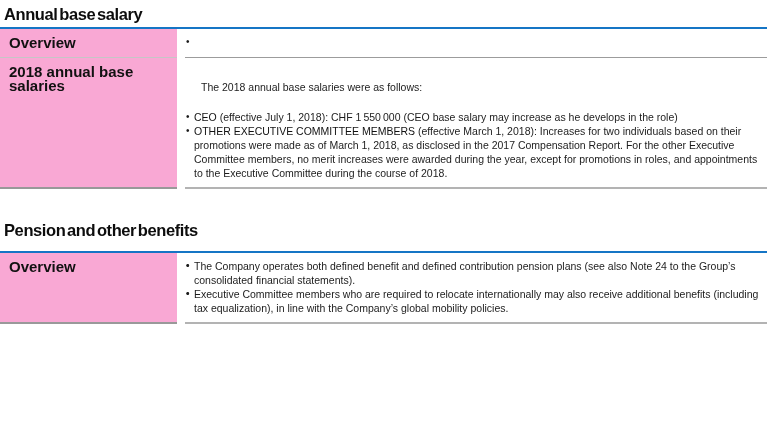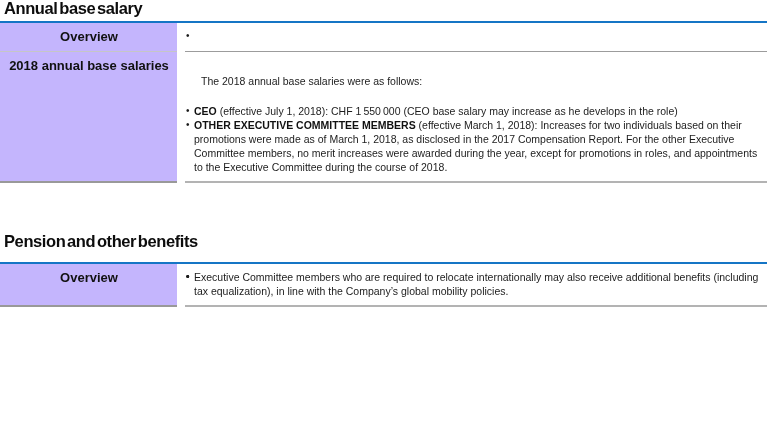--- a/index.html
+++ b/index.html
@@ -9,49 +9,48 @@
     color:#1a1a1a;
     -webkit-font-smoothing:antialiased;
   }
   .doc{position:absolute;top:0;left:0;width:767px;}
   .section{width:767px;}
   .section-title{
     font-size:16.5px;font-weight:700;color:#0d0d0d;
     letter-spacing:-0.4px;word-spacing:-2.5px;
     margin:0 0 0 4px;line-height:17px;
   }
-  .section:first-child .section-title{padding-top:0;margin-bottom:4px;}
-  .section.second{margin-top:50px;}
+  .section:first-child .section-title{padding-top:6px;margin-bottom:4px;}
+  .section.second{margin-top:33px;}
   .section.second .section-title{margin-bottom:12px;}
   .rule-blue{height:2px;background:var(--blue,#1575c5);width:767px;}
   .tbl{width:767px;border-collapse:collapse;}
   .row{display:grid;grid-template-columns:177px 8px 582px;}
   .cell-label{
-    background:#c4b5fd;
+    background:#f9a8d4;
     padding:7px 8px 7px 9px;
-    font-size:13px;font-weight:700;color:#111;
+    font-size:15px;font-weight:700;color:#111;
     line-height:14px;
     border-bottom:1px solid #c6c6c6;
-    text-align:center;
   }
   .cell-gap{background:#ffffff;}
   .cell-content{
     padding:6px 4px 7px 0;
     font-size:10.5px;line-height:14px;color:#1c1c1c;
     border-bottom:1px solid #9c9c9c;
   }
   .row.last .cell-label{border-bottom:2px solid #999999;}
   .row.last .cell-content{border-bottom:2px solid #b3b3b3;}
   .intro{margin:16px;}
   .bullet{position:relative;padding-left:9px;margin:0;}
   .bullet .dot{
     position:absolute;left:1px;top:0;
     font-size:10px;line-height:14px;color:#1c1c1c;
   }
-  .bullet b{font-weight:700;color:#111;}
+  .bullet b{font-weight:400;color:#111;}
 </style>
 </head>
 <body>
 
 <main class="doc">
     <section class="section">
       <h2 class="section-title">Annual base salary</h2>
       <div class="rule-blue"></div>
       <div class="tbl">
         <div class="row">
@@ -74,20 +73,20 @@
     </section>
     <section class="section second">
       <h2 class="section-title">Pension and other benefits</h2>
       <div class="rule-blue"></div>
       <div class="tbl">
         <div class="row last">
           <div class="cell-label">Overview</div>
           <div class="cell-gap"></div>
           <div class="cell-content">
             <p class="bullet"><span class="dot">•</span></p>
-            <p class="bullet"><span class="dot">•</span></p>
+            <p class="bullet"><span class="dot">•</span><span>The Company operates both defined benefit and defined contribution pension plans (see also Note 24 to the Group’s consolidated financial statements).</span></p>
             <p class="bullet"><span class="dot">•</span></p>
             <p class="bullet"><span class="dot">•</span><span>Executive Committee members who are required to relocate internationally may also receive additional benefits (including tax equalization), in line with the Company’s global mobility policies.</span></p>
           </div>
         </div>
       </div>
     </section>
   </main>
 
 </body></html>

